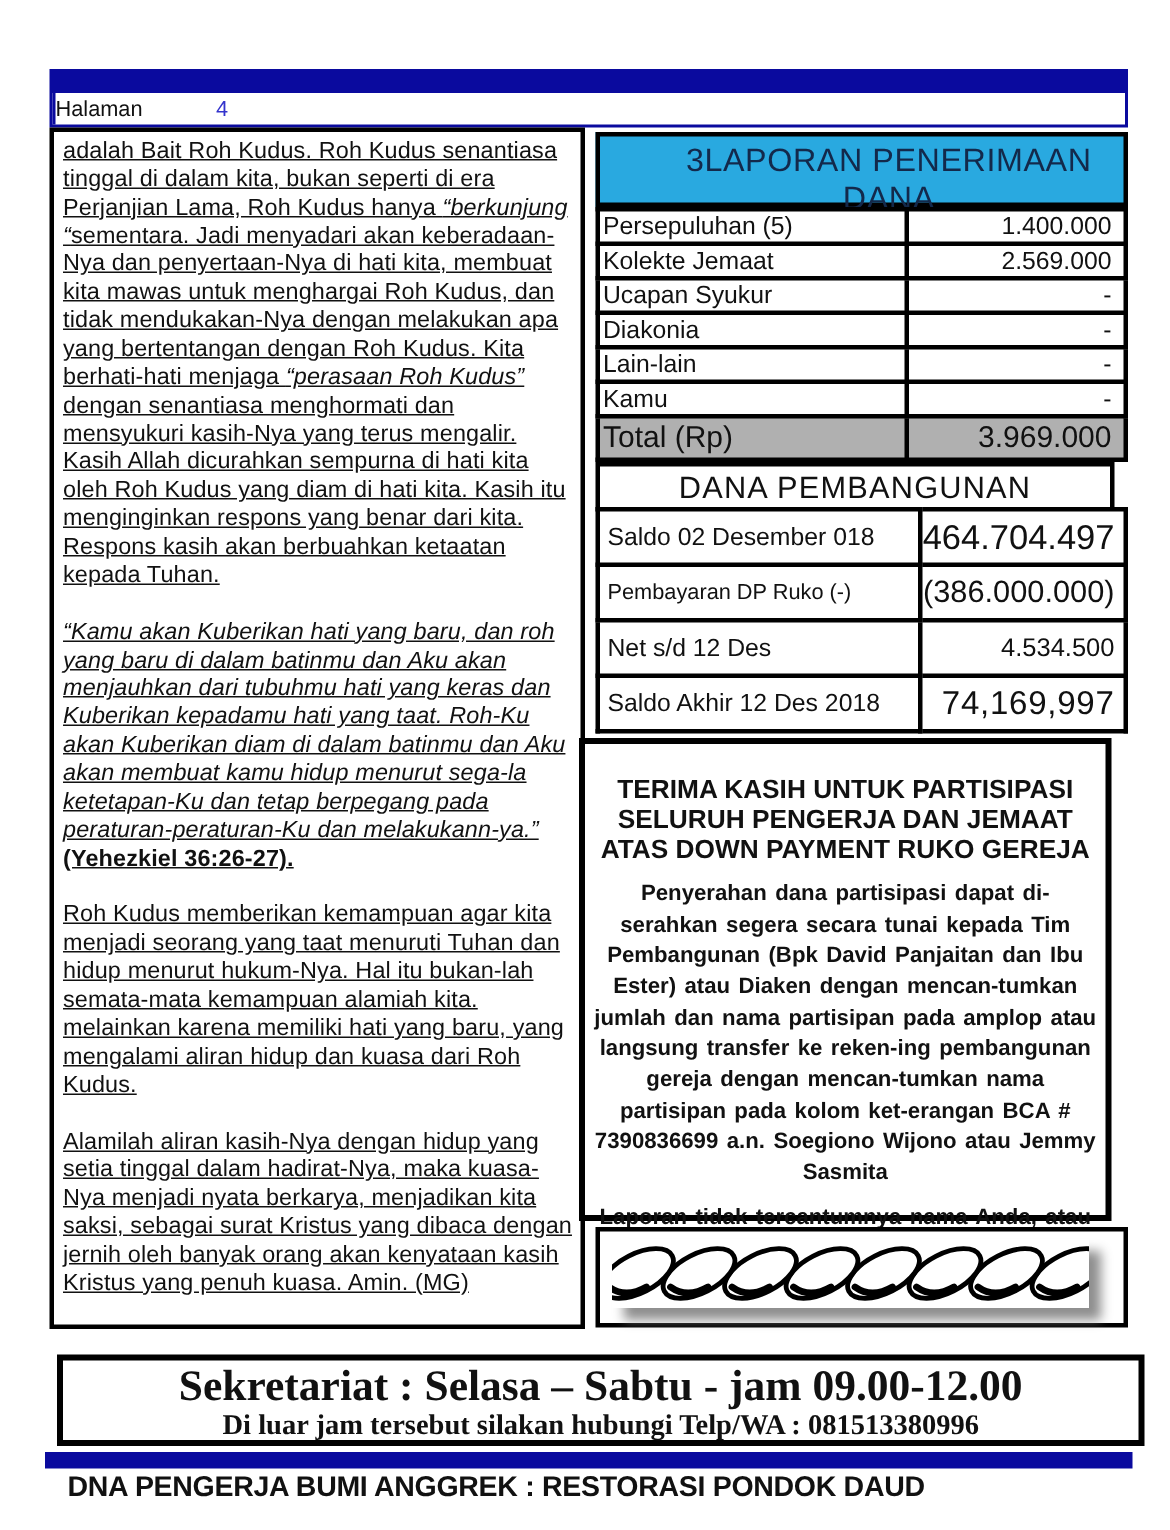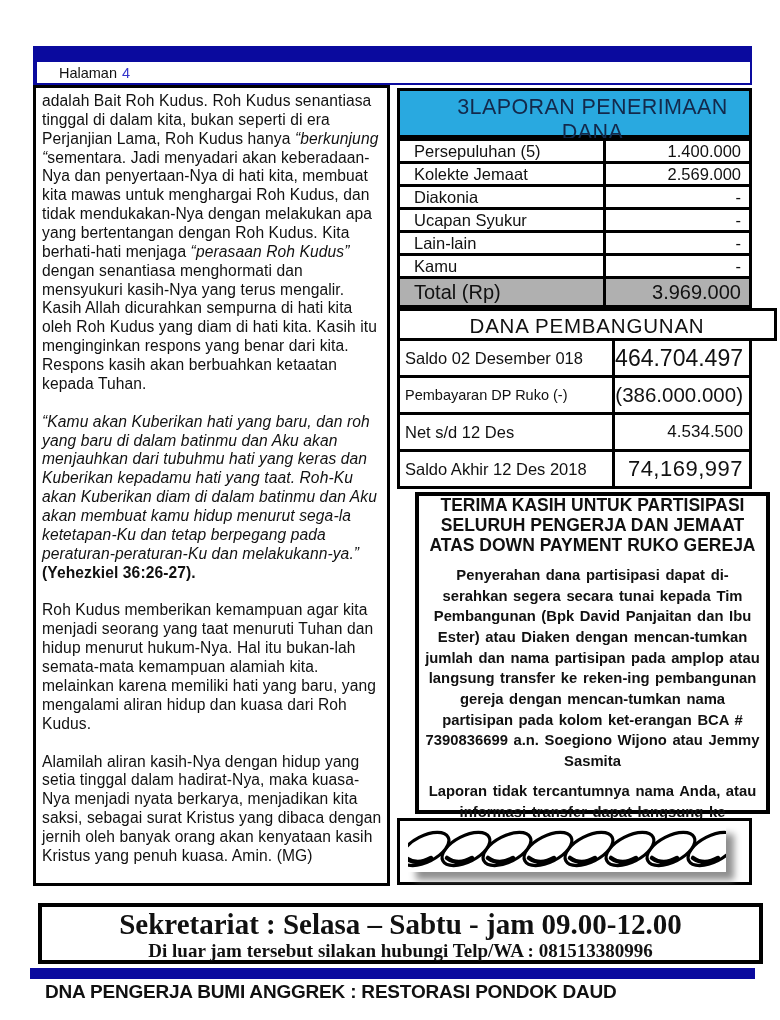--- a/index.html
+++ b/index.html
@@ -6,61 +6,61 @@
   .page{position:relative;width:780px;height:1020px;background:#fff;overflow:hidden;
         font-family:"Liberation Sans", sans-serif;color:#111;}
 
   
   .top-bar{position:absolute;left:33px;top:46px;width:719px;height:14px;background:var(--navy,#0a0a9e);}
   .header-box{position:absolute;left:33px;top:60px;width:719px;height:25px;box-sizing:border-box;
               border:2px solid var(--navy,#0a0a9e);display:flex;align-items:center;background:#fff;}
   .header-main{flex:1;padding-left:8px;font-size:14.5px;white-space:nowrap;}
   .header-main .bullet{margin:0 14px;font-size:10px;}
   .header-page{width:124px;height:100%;box-sizing:border-box;border-left:2px solid var(--navy,#0a0a9e);
-               display:flex;align-items:center;justify-content:center;padding-right:7px;font-size:14.5px;}
+               display:flex;align-items:center;justify-content:space-between;padding-right:7px;font-size:14.5px;}
   .pagenum{color:var(--page_number_blue,#3333cc);margin-left:5px;}
 
   
   .article-box{position:absolute;left:33px;top:85px;width:357px;height:801px;box-sizing:border-box;
                border:3px solid #000;padding:4px 5px 0 6px;font-size:15.6px;line-height:1.21;
-               letter-spacing:.1px;overflow:hidden;}
+               letter-spacing:.1px;overflow:hidden;text-decoration:underline;}
   .article-box p{margin:0 0 19px 0;}
   .it{font-style:italic;}
   .p2ref{font-style:normal;font-weight:bold;}
   .source{font-weight:bold;font-style:italic;font-size:16.5px;margin-top:6px;}
 
   
   .cyan-head{position:absolute;left:397px;top:88px;width:355px;height:50px;box-sizing:border-box;
              border:3px solid #000;background:var(--cyan,#29a9e0);text-align:center;}
   .cyan-title{font-size:21.5px;color:var(--title_dark,#13294b);margin-top:4px;letter-spacing:.4px;padding-left:36px;}
   .cyan-sub{font-size:16.5px;color:#fff;margin-top:1px;}
 
   table.rpt{position:absolute;border-collapse:collapse;background:#fff;}
   table.rpt td{border:3px solid #000;box-sizing:border-box;}
   .laporan{left:397px;top:138px;width:355px;}
   .laporan td{height:23px;font-size:16.5px;padding:0;}
-  .laporan td.lbl{width:206px;padding-left:14px;}
+  .laporan td.lbl{width:206px;padding-left:2px;}
   .laporan td.val{text-align:right;padding-right:8px;}
   .laporan tr.total td{height:29px;background:var(--total_gray,#b0b0b0);font-size:20px;}
 
-  .dana-title{position:absolute;left:397px;top:308px;width:380px;height:33px;box-sizing:border-box;
+  .dana-title{position:absolute;left:397px;top:308px;width:346px;height:33px;box-sizing:border-box;
               border:3px solid #000;background:#fff;text-align:center;font-size:20.5px;
               letter-spacing:.8px;line-height:29px;}
   .dana{left:397px;top:338px;width:355px;}
   .dana td{height:37px;padding:0;}
   .dana td.lbl{width:215px;padding-left:5px;font-size:16.5px;}
   .dana td.val{text-align:right;padding-right:6px;}
   .dana tr:nth-child(1) td.val{font-size:23px;}
   .dana tr:nth-child(2) td.lbl{font-size:14.5px;}
   .dana tr:nth-child(2) td.val{font-size:20.5px;}
   .dana tr:nth-child(3) td.val{font-size:17px;}
   .dana tr:nth-child(4) td.val{font-size:22px;letter-spacing:.5px;}
 
-  .thanks-box{position:absolute;left:415px;top:492px;width:355px;height:322px;box-sizing:border-box;
-              border:4px solid #000;background:#fff;text-align:center;padding:0 5px 0 5px;}
+  .thanks-box{position:absolute;left:386px;top:492px;width:355px;height:322px;box-sizing:border-box;
+              border:4px solid #000;background:#fff;text-align:center;padding:21px 5px 0 5px;}
   .thanks-h{font-weight:bold;font-size:17.5px;line-height:1.14;}
   .thanks-p{font-weight:bold;font-size:14.8px;line-height:1.4;word-spacing:1.5px;margin-top:9px;}
   .thanks-wa{font-weight:bold;font-size:20px;margin-top:1px;}
 
   .rope-box{position:absolute;left:397px;top:818px;width:355px;height:67px;box-sizing:border-box;
             border:3px solid #000;background:#fff;}
   .rope-img{width:318px;height:46px;background:#fff;margin:5px 0 0 8px;
             box-shadow:8px 8px 7px #8f8f8f;}
 
   
@@ -102,25 +102,25 @@
     <tbody>
         <tr>
       <td class="lbl">Persepuluhan (5)</td>
       <td class="val">1.400.000</td>
     </tr>
     <tr>
       <td class="lbl">Kolekte Jemaat</td>
       <td class="val">2.569.000</td>
     </tr>
     <tr>
+      <td class="lbl">Ucapan Syukur</td>
+      <td class="val">-</td>
+    </tr>
+    <tr>
       <td class="lbl">Diakonia</td>
-      <td class="val">-</td>
-    </tr>
-    <tr>
-      <td class="lbl">Ucapan Syukur</td>
       <td class="val">-</td>
     </tr>
     <tr>
       <td class="lbl">Lain-lain</td>
       <td class="val">-</td>
     </tr>
     <tr>
       <td class="lbl">Kamu</td>
       <td class="val">-</td>
     </tr>

